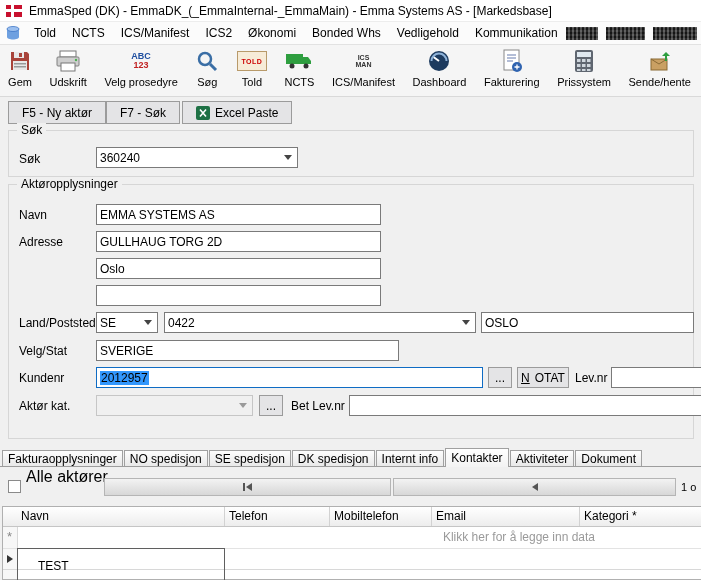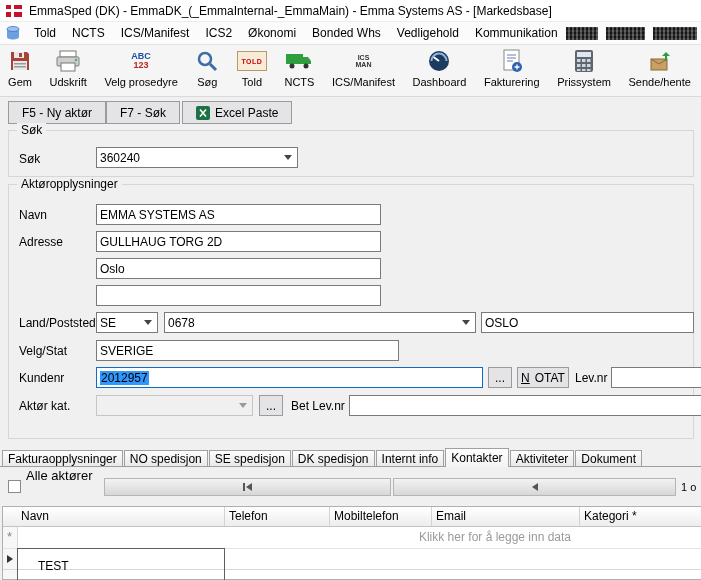--- a/index.html
+++ b/index.html
@@ -75,38 +75,38 @@
   
   .tabline { position:absolute; left:0; top:466px; width:701px; height:1px; background:#9d9d9d; z-index:0; }
   .tabs { position:absolute; left:2px; top:448px; height:19px; display:flex; align-items:flex-end; z-index:1; white-space:nowrap; }
   .tab { height:16px; box-sizing:border-box; border:1px solid #a0a0a0; border-bottom:none;
     background:linear-gradient(#fdfdfd,#e9e9e9); padding:0 5px; font-size:12px; display:flex; align-items:center;
     margin-right:1px; margin-bottom:1px; }
   .tab.active { height:19px; margin-bottom:0; background:linear-gradient(#ffffff,#f3f3f3); z-index:2; position:relative; }
 
   
   .checkbox { position:absolute; left:8px; top:480px; width:13px; height:13px; background:#fff; border:1px solid #8a8a8a; box-sizing:border-box; }
-  .chk-label { position:absolute; left:26px; top:468px; font-size:13px; }
+  .chk-label { position:absolute; left:26px; top:468px; font-size:16px; }
   .nav-btn { position:absolute; top:478px; height:18px; box-sizing:border-box; border:1px solid #b5b5b5;
     background:linear-gradient(#f3f3f3,#d7d7d7); display:flex; align-items:center; justify-content:center; gap:1px; }
   .tri-left { width:0; height:0; border-top:4px solid transparent; border-bottom:4px solid transparent; border-right:6px solid #555; }
   .vbar { width:2px; height:8px; background:#555; }
   .rec-text { position:absolute; left:681px; top:481px; font-size:11px; white-space:nowrap; }
 
   
   .grid { position:absolute; left:2px; top:506px; width:703px; height:74px; background:#fff;
     border:1px solid #b0b0b0; box-sizing:border-box; }
   .sel-col { position:absolute; left:0; top:0; bottom:0; width:14px; background:#f7f7f7; border-right:1px solid #d8d8d8; }
   .g-header { position:absolute; left:0; top:0; width:703px; height:19px;
     background:linear-gradient(#ffffff,#ededed); border-bottom:1px solid #c5c5c5; }
   .hcell { position:absolute; top:0; height:19px; line-height:19px; padding-left:4px; box-sizing:border-box;
     border-right:1px solid #d2d2d2; font-size:12px; overflow:hidden; white-space:nowrap; }
   .new-row { position:absolute; left:0; top:19px; width:703px; height:22px; border-bottom:1px solid #e3e3e3; }
   .marker { position:absolute; left:4px; top:3px; color:#888; font-size:13px; }
-  .hint { position:absolute; left:352px; width:280px; top:0; height:22px; line-height:22px; text-align:center;
+  .hint { position:absolute; left:376px; width:280px; top:0; height:22px; line-height:22px; text-align:center;
     color:#9a9a9a; font-size:12px; }
   .data-row { position:absolute; left:0; top:41px; width:703px; height:21px; border-bottom:1px solid #d8d8d8; }
   .tri-right { position:absolute; left:4px; top:7px; width:0; height:0;
     border-top:4px solid transparent; border-bottom:4px solid transparent; border-left:6px solid #333; }
   .cell-focus { position:absolute; left:14px; top:0; width:208px; height:36px; border:1px solid #5f5f5f;
     box-sizing:border-box; display:flex; align-items:center; padding-left:20px; font-size:12px; }
 </style>
 </head>
 <body>
 
@@ -303,21 +303,21 @@
     <input class="tb-input" style="left: 87px; top: 100px; width: 285px;" value="">
 
     <span class="lbl" style="left:10px; top:131px;text-align:right;">Land/Poststed</span>
     <div class="combo" style="left:87px; top:127px; width:62px;">
       <span>SE</span>
       <span class="arrow">
           <i class="tri-down"></i>
         </span>
     </div>
     <div class="combo" style="left:155px; top:127px; width:312px;">
-      <span>0678</span>
+      <span>0422</span>
       <span class="arrow">
           <i class="tri-down"></i>
         </span>
     </div>
     <input class="tb-input" style="left: 472px; top: 127px; width: 213px;" value="OSLO">
 
     <span class="lbl" style="left:10px; top:159px;">Velg/Stat</span>
     <input class="tb-input" style="left: 87px; top: 155px; width: 303px;" value="SVERIGE">
 
     <span class="lbl" style="left:10px; top:186px;">Kundenr</span>

